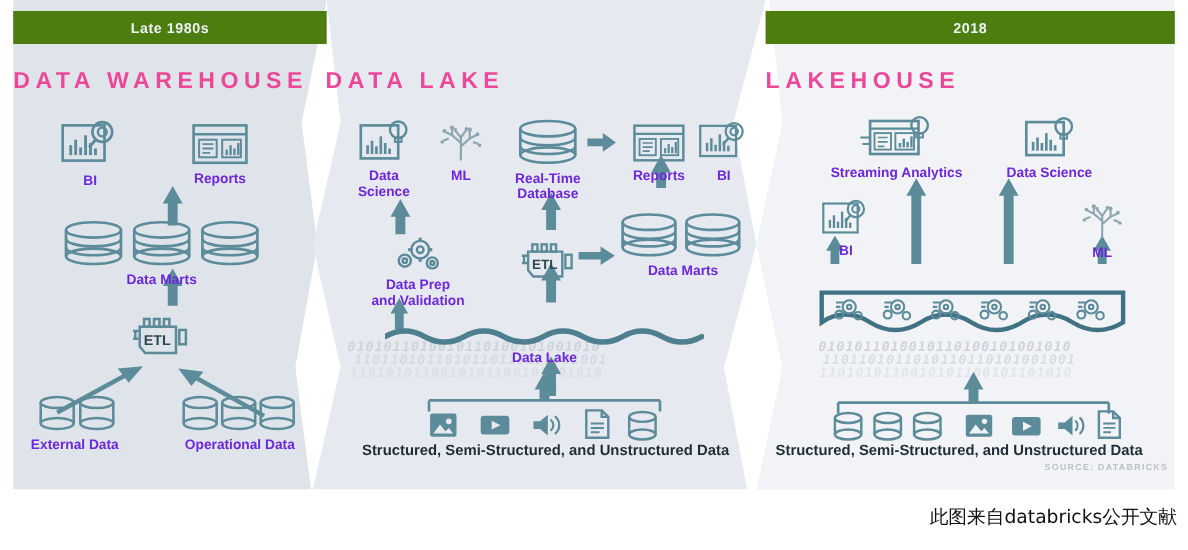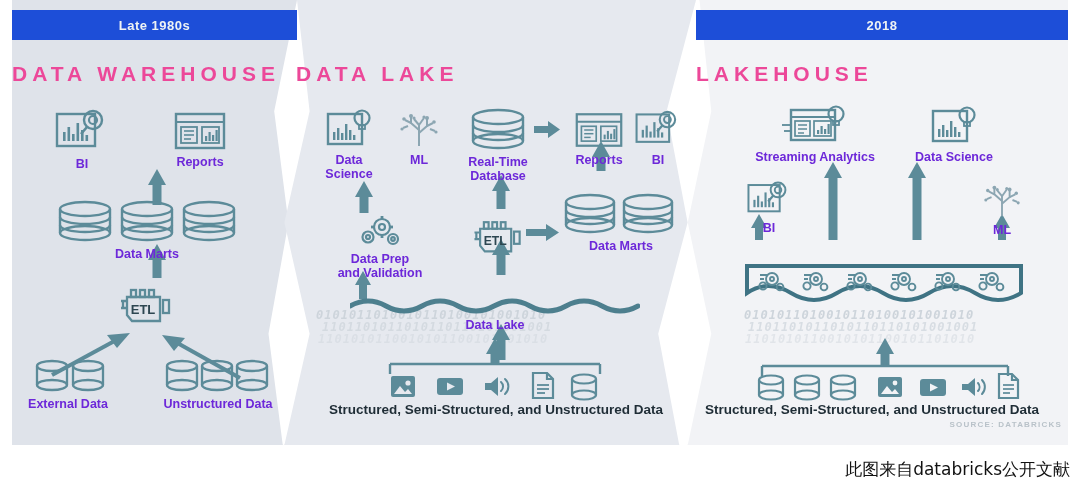--- a/index.html
+++ b/index.html
@@ -16,21 +16,21 @@
       box-shadow:0 2px 6px rgba(0,0,0,.10);}
   #panel-lake{left:276px;width:420px;}
   #panel-lake .bg{position:absolute;inset:0;background:#e6e9ef;
       clip-path:polygon(5% 0, 100% 0, 93% 25%, 98% 50%, 91% 75%, 96% 100%, 2% 100%, 8% 75%, 2% 50%, 8% 25%);
       box-shadow:0 2px 6px rgba(0,0,0,.10);}
   #panel-lakehouse{left:676px;width:392px;}
   #panel-lakehouse .bg{position:absolute;inset:0;background:#f2f3f6;
       clip-path:polygon(6% 0, 100% 0, 100% 100%, 3% 100%, 9% 75%, 3% 50%, 9% 25%);
       box-shadow:0 2px 6px rgba(0,0,0,.10);}
 
-  .hdr{position:absolute;top:10px;height:30px;background:#1d4ed8;color:#eef3f4;
+  .hdr{position:absolute;top:10px;height:30px;background:#4d7c0f;color:#eef3f4;
        display:flex;align-items:center;justify-content:center;
        font-size:13px;font-weight:bold;letter-spacing:.5px;z-index:5;}
   #hdr-warehouse{left:12px;width:285px;}
   #hdr-lake{left:296px;width:400px;}
   #hdr-lakehouse{left:696px;width:372px;}
 
   .ptitle{position:absolute;z-index:6;color:#ec4899;font-weight:bold;
           font-size:21px;letter-spacing:5px;}
   #title-warehouse{left:12px;width:285px;top:62px;}
   #title-lake{left:296px;width:400px;top:62px;}
@@ -215,21 +215,21 @@
             <ellipse cx="15" cy="24" rx="15" ry="5"></ellipse>
           </g>
         <g transform="translate(74,3)">
             <ellipse cx="15" cy="5" rx="15" ry="5"></ellipse>
             <path d="M0 5 L0 24"></path>
             <path d="M30 5 L30 24"></path>
             <ellipse cx="15" cy="24" rx="15" ry="5"></ellipse>
           </g>
       </g>
     </svg>
-    <div class="lbl">Unstructured Data</div>
+    <div class="lbl">Operational Data</div>
   </div>
 
   <svg class="arrowsvg" style="left:296px;top:95px;width:400px;height:340px;" viewBox="0 0 400 340">
     <g fill="#5c8b99">
       <path d="M59 102 l9 -16 l9 16 l-4.5 0 l0 16 l-9 0 l0 -16 z"></path>
       <path d="M59 190 l8 -14 l8 14 l-4 0 l0 14 l-8 0 l0 -14 z"></path>
       <path d="M196 96 l9 -16 l9 16 l-4.5 0 l0 18 l-9 0 l0 -18 z"></path>
       <path d="M196 160 l9 -16 l9 16 l-4.5 0 l0 20 l-9 0 l0 -20 z"></path>
       <path d="M196 245 l9 -16 l9 16 l-4.5 0 l0 20 l-9 0 l0 -20 z"></path>
       <path d="M296 62 l9 -16 l9 16 l-4.5 0 l0 14 l-9 0 l0 -14 z"></path>

